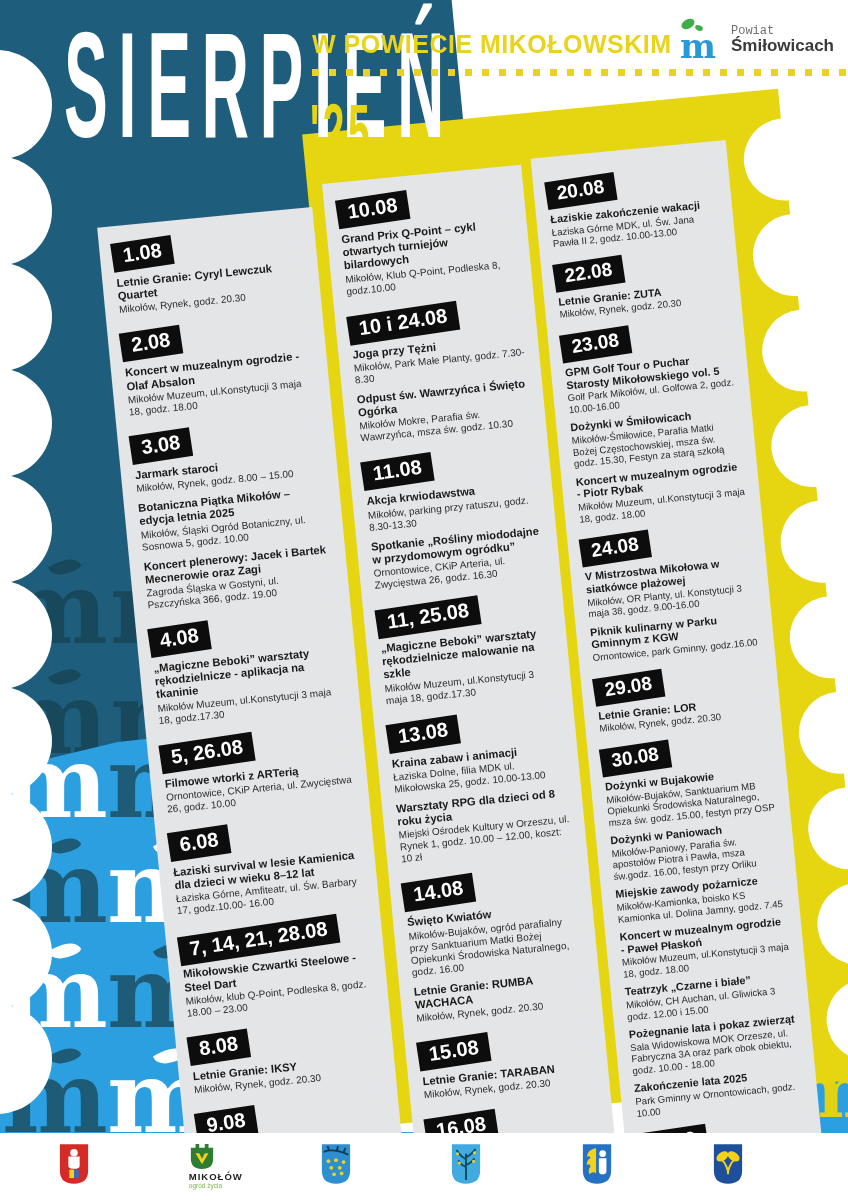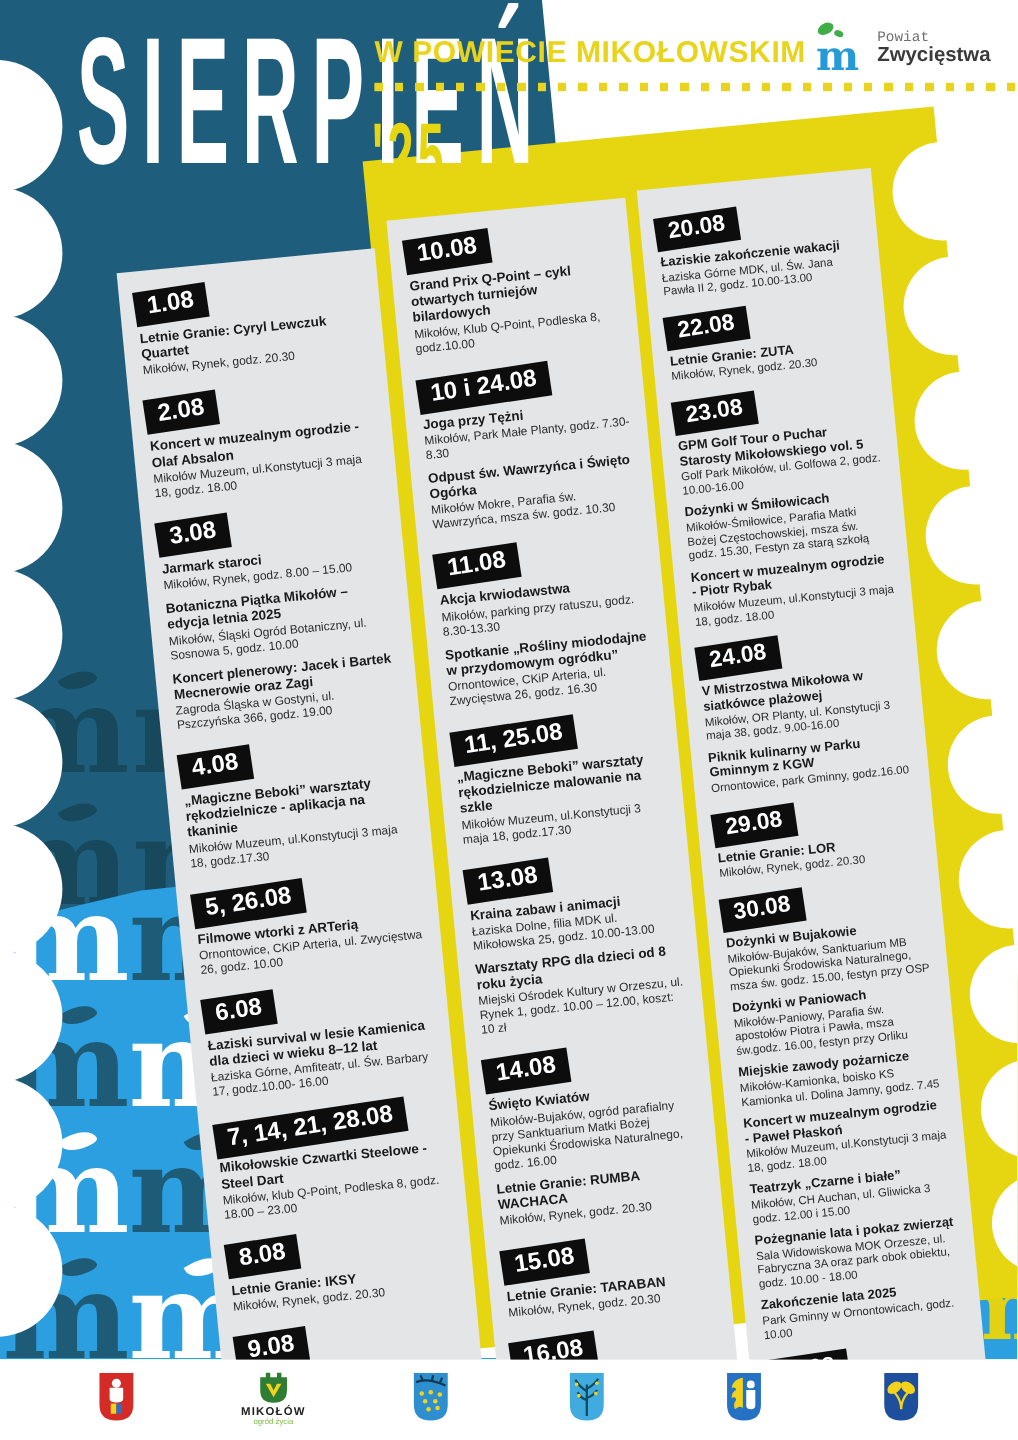--- a/index.html
+++ b/index.html
@@ -54,21 +54,21 @@
   .event-details{font-size:10px;line-height:1.2;color:#2b2b2b;margin-top:1px;}
   #col-2 .date-badge{font-size:19px;margin:7px 0 5px -2px;}
   #col-2 .event{margin-bottom:6px;}
   #col-2 .event-title{font-size:10.8px;}
   #col-2 .event-details{font-size:9.6px;}
 
   
   .footer{position:absolute;left:0;top:1133px;width:848px;height:67px;background:#ffffff;z-index:6;
           display:flex;justify-content:space-between;align-items:flex-start;
           padding:9px 58px 0;box-sizing:border-box;}
-  .crest{width:78px;display:flex;flex-direction:column;align-items:center;}
+  .crest{width:78px;display:flex;flex-direction:column;align-items:flex-start;}
   .crest-label{font-size:9.5px;font-weight:bold;letter-spacing:1px;color:#222;margin-top:1px;}
   .crest-tagline{font-size:6.5px;color:#7ab648;}
 </style>
 </head>
 <body>
 
 <div class="poster">
 
   <div class="bg-teal"></div>
   <div class="pat" id="pat-teal" style="grid-template-columns: repeat(3, 108px);">
@@ -201,21 +201,21 @@
   <div class="subtitle">W POWIECIE MIKOŁOWSKIM</div>
   <div class="dots"></div>
   <div class="brand">
     <svg width="50" height="48" viewBox="0 0 50 48">
       <ellipse cx="14" cy="8" rx="7" ry="4.5" fill="#3fae49" transform="rotate(-28 14 8)"></ellipse>
       <ellipse cx="25" cy="12" rx="4" ry="2.6" fill="#3fae49" transform="rotate(24 25 12)"></ellipse>
       <text x="6" y="42" font-family="DejaVu Serif, serif" font-weight="bold" font-size="34" fill="#2699d6">m</text>
     </svg>
     <div class="brand-text">
       <span class="l1">Powiat</span>
-      <span class="l2">Zwycięstwa</span>
+      <span class="l2">Śmiłowicach</span>
     </div>
   </div>
 
   <div class="sheet-wrap">
     <div class="yellow-sheet" id="yellow-sheet">
         <div class="perf-c" style="left: 437px; top: 30px; width: 82px; height: 82px;"></div>
         <div class="perf-c" style="left: 437px; top: 126px; width: 82px; height: 82px;"></div>
         <div class="perf-c" style="left: 437px; top: 222px; width: 82px; height: 82px;"></div>
         <div class="perf-c" style="left: 437px; top: 318px; width: 82px; height: 82px;"></div>
         <div class="perf-c" style="left: 437px; top: 414px; width: 82px; height: 82px;"></div>

